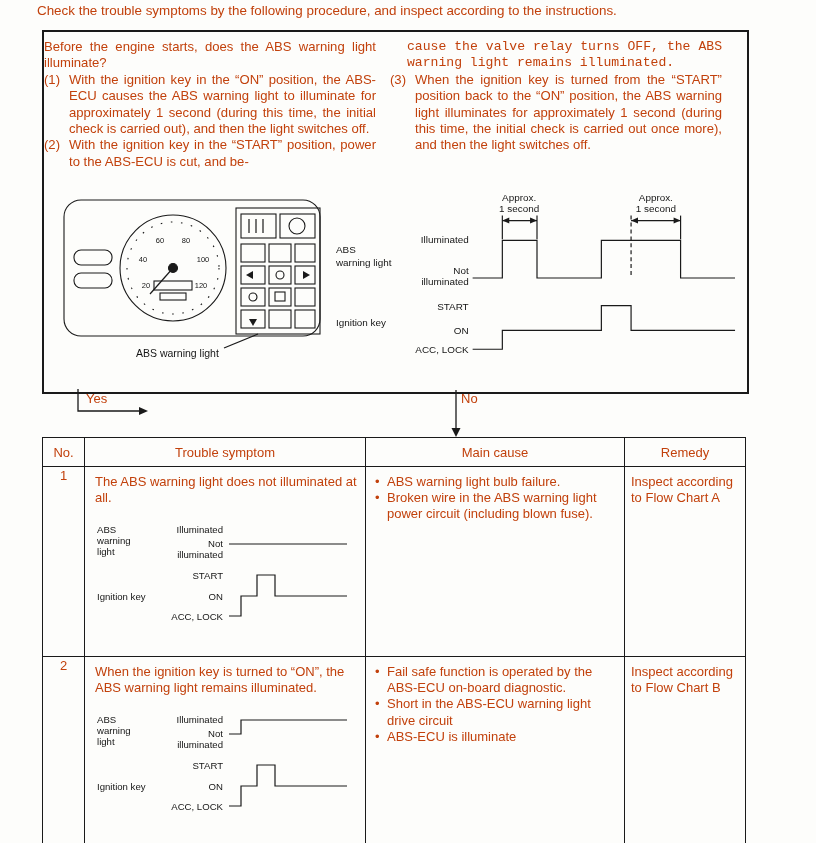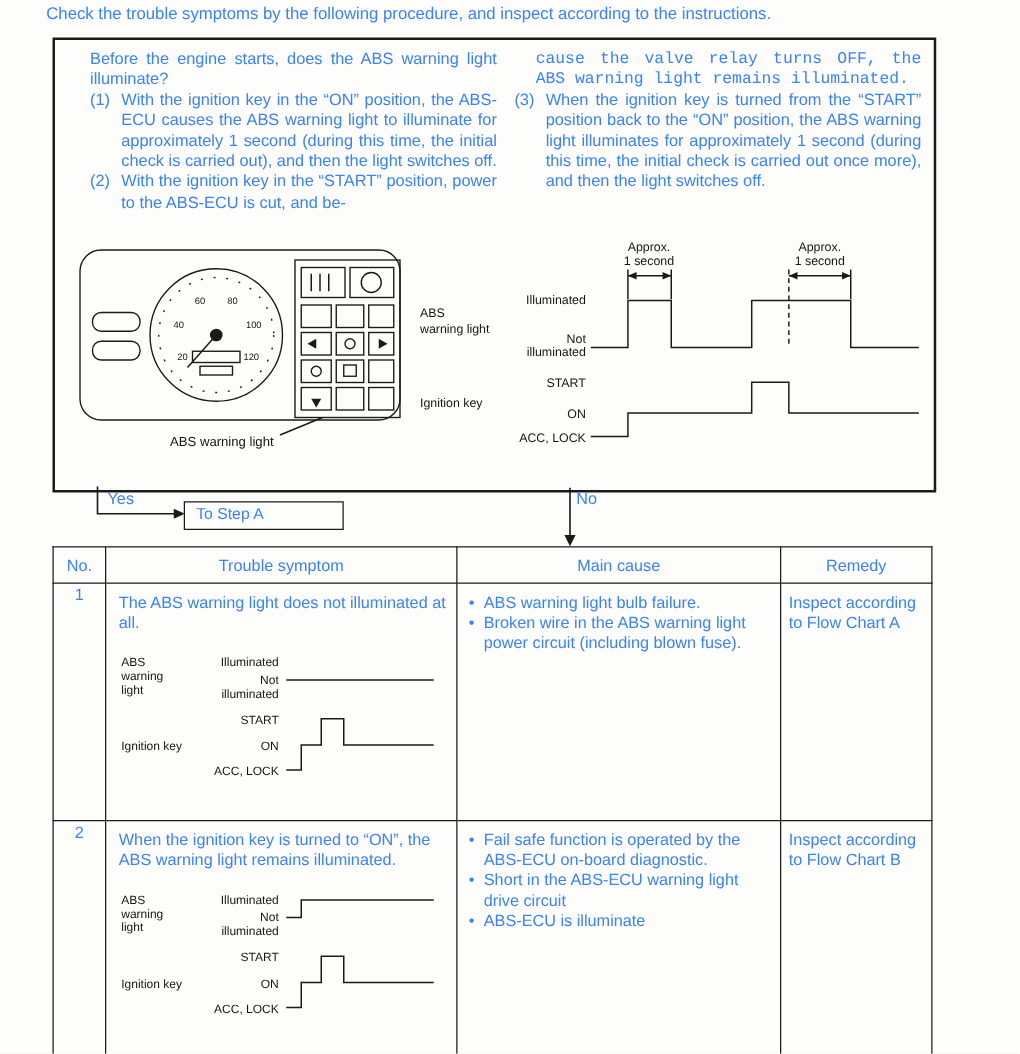--- a/index.html
+++ b/index.html
@@ -1,19 +1,19 @@
 <!DOCTYPE html>
 <html><head>
 <meta charset="utf-8">
 <style>
   html,body{margin:0;padding:0;background:#e9e9e9;}
-  .page{position:relative;width:816px;height:843px;background:#fdfdfb;font-family:"Liberation Sans",sans-serif;color:#3b82f6;overflow:hidden;}
+  .page{position:relative;width:816px;height:843px;background:#fdfdfb;font-family:"Liberation Sans",sans-serif;color:#c2410c;overflow:hidden;}
   .intro{position:absolute;left:37px;top:3px;font-size:13.4px;}
   .pbox{position:absolute;left:42px;top:30px;width:703px;height:360px;border:2px solid #1a1a1a;background:#fdfdfb;}
-  .cols{display:flex;gap:14px;padding:7px 10px 0 28px;}
+  .cols{display:flex;gap:14px;padding:7px 10px 0 0;}
   .col{width:332px;font-size:13.1px;line-height:16.4px;text-align:justify;}
   .item{display:flex;}
   .item .num{flex:0 0 25px;}
   .cont{margin-left:17px;font-family:Liberation Mono, monospace;}
   .cluster-svg{position:absolute;left:16px;top:156px;}
   .timing-svg{position:absolute;left:290px;top:158px;}
   .diagram line,.diagram polyline,.diagram path{stroke:#1a1a1a;fill:none;stroke-width:1.2px;}
   .diagram rect,.diagram circle{stroke:#1a1a1a;fill:none;stroke-width:1.1px;}
   .diagram polygon{fill:#1a1a1a;stroke:none;}
   .diagram text{fill:#151515;stroke:none;font-size:10px;}
@@ -153,21 +153,20 @@
       <text class="t-end" x="136" y="164">ACC, LOCK</text>
       <polyline points="140,160 170,160 170,141 270,141 270,116 300,116 300,141 405,141"></polyline>
     </svg>
   </div>
 
   <svg class="flow" style="left:70px;top:389px;" width="82" height="28" viewBox="0 0 82 28">
     <polyline points="8,0 8,22 70,22"></polyline>
     <polygon points="78,22 69,18 69,26"></polygon>
   </svg>
   <div class="yes-label">Yes</div>
-  <div class="step-box">To Step A</div>
   <svg class="flow" style="left:448px;top:390px;" width="18" height="47" viewBox="0 0 18 47">
     <line x1="8" y1="0" x2="8" y2="39"></line>
     <polygon points="8,47 3.5,38 12.5,38"></polygon>
   </svg>
   <div class="no-label">No</div>
 
   <table class="ttable">
     <colgroup>
       <col style="width:42px">
         <col style="width:281px">

